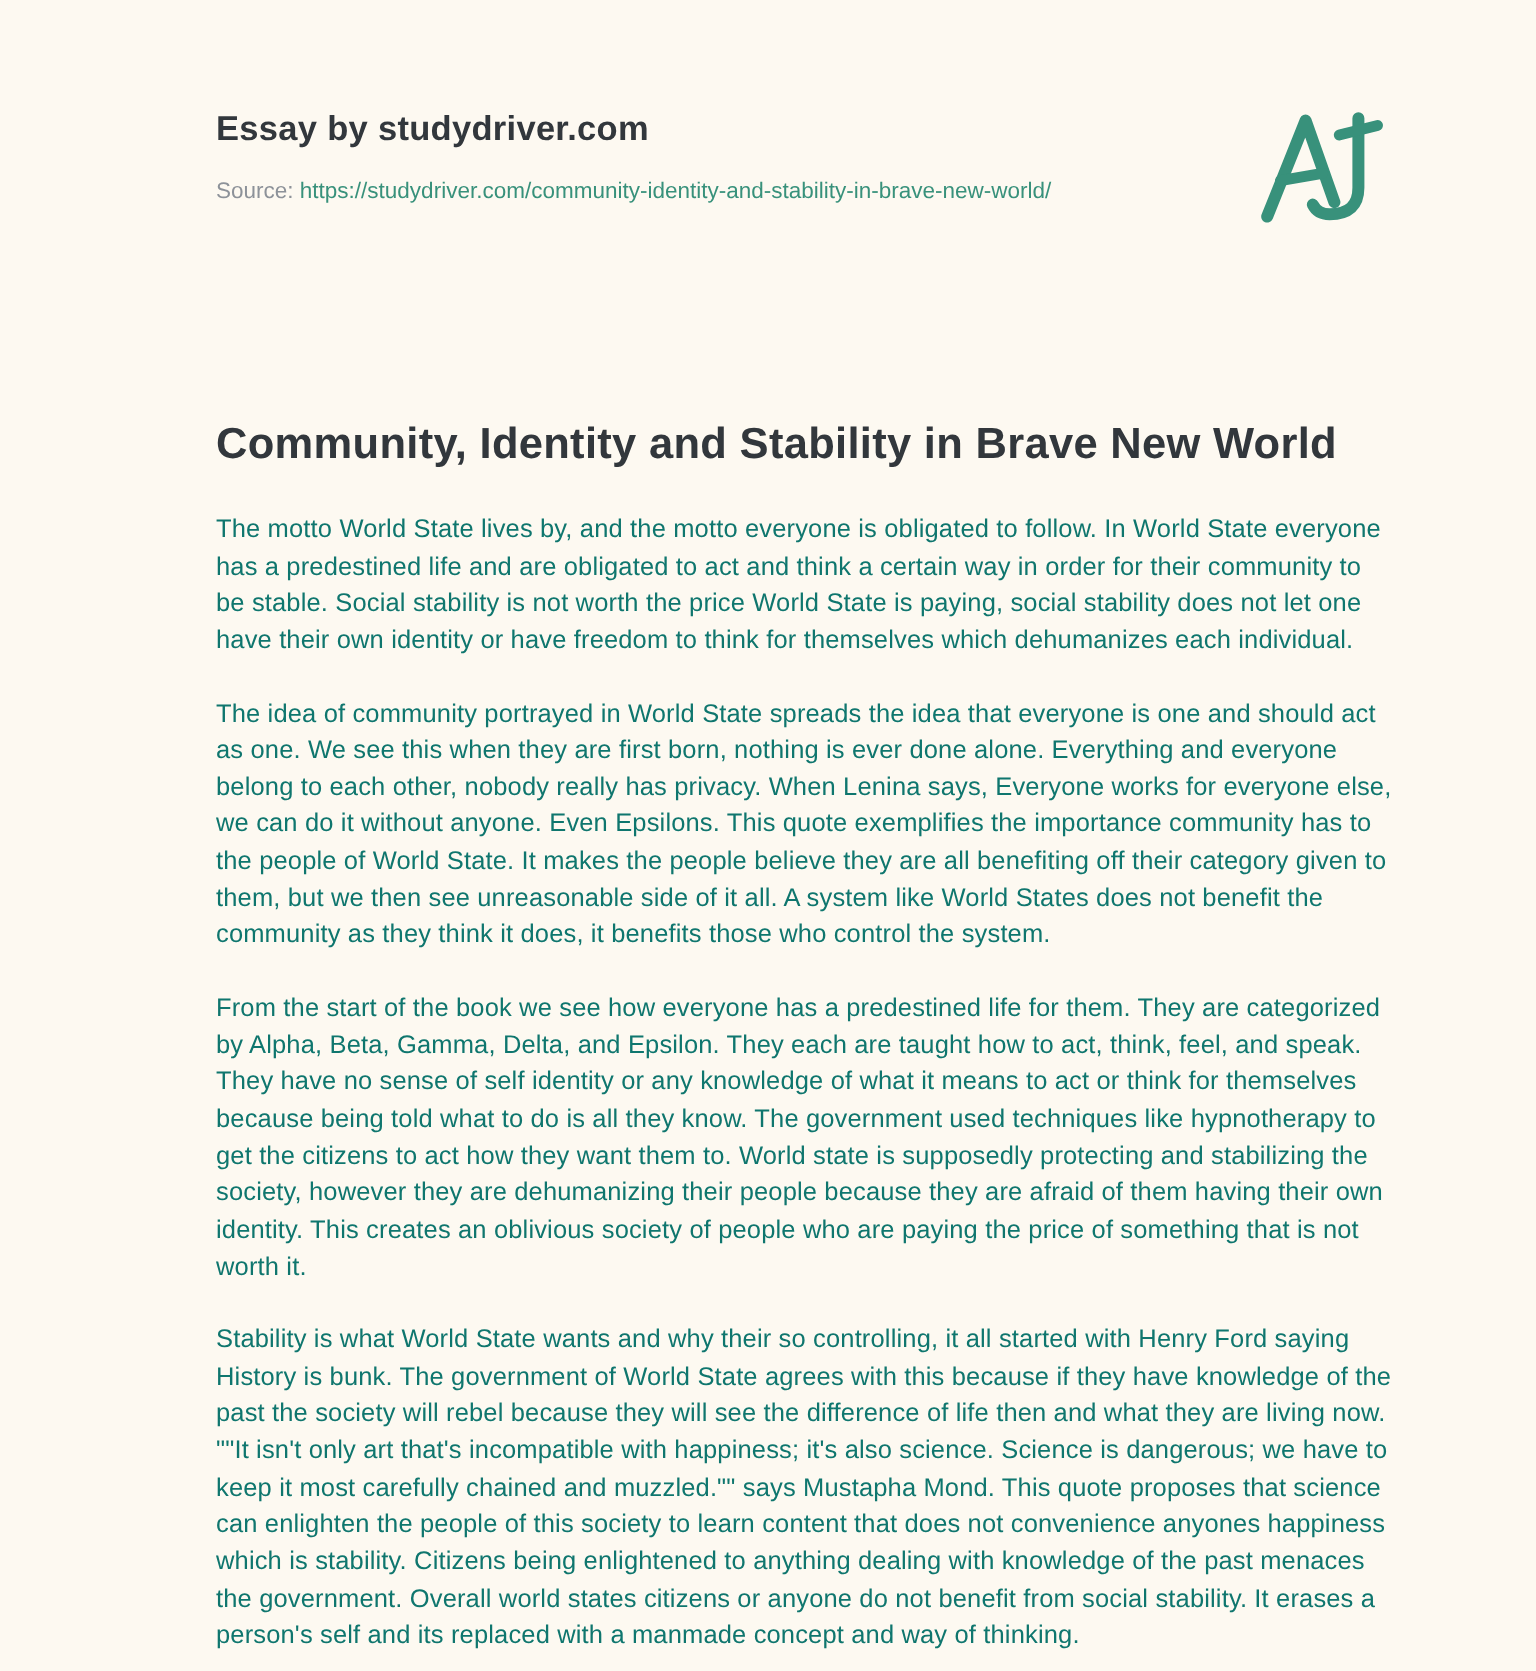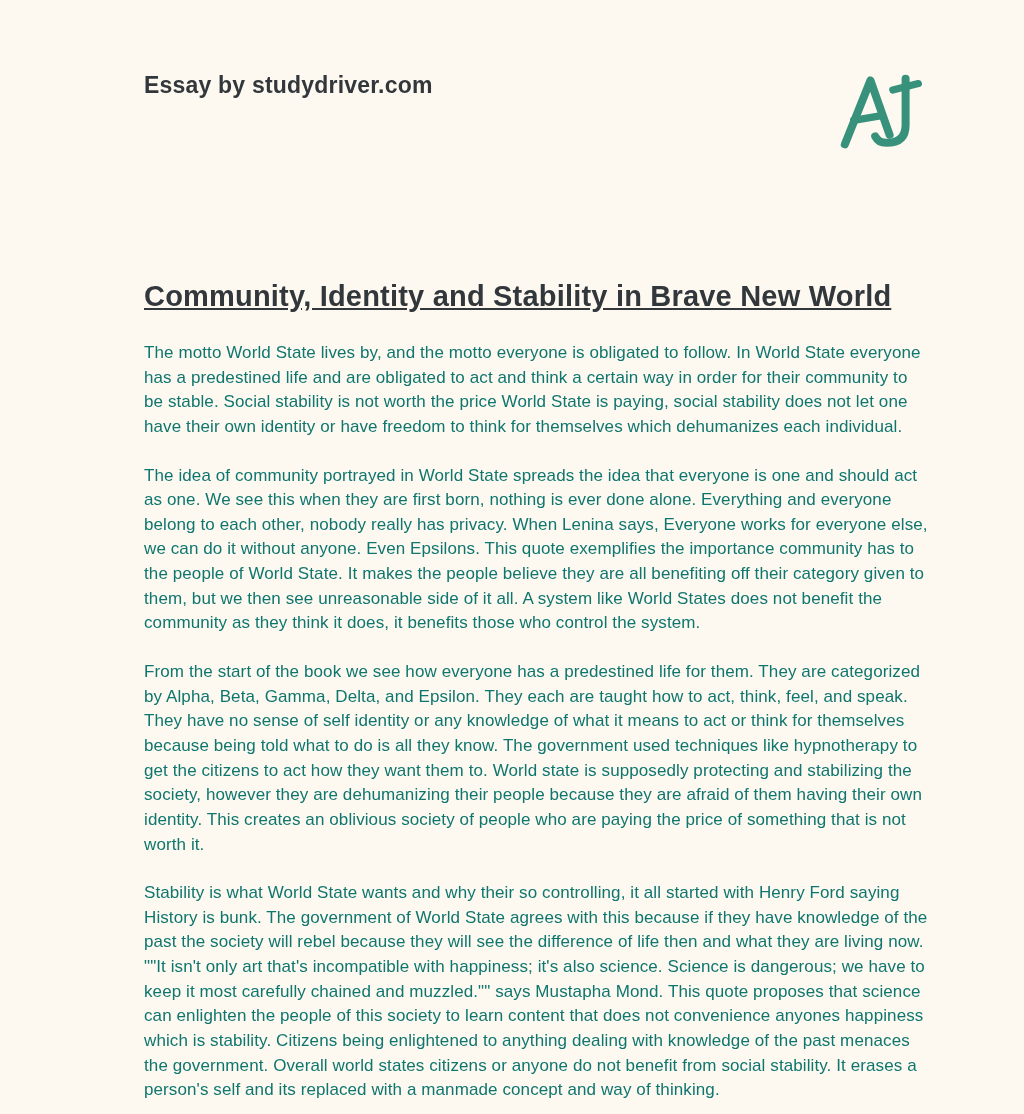--- a/index.html
+++ b/index.html
@@ -54,39 +54,42 @@
   .content {
     padding: 0 96px;
   }
 
   .title {
     font-size: 29px;
     font-weight: 700;
     color: #32373c;
     margin: 118px 0 28px 0;
     letter-spacing: 0.2px;
-    text-decoration: underline;
   }
 
   .para {
     font-size: 17px;
     line-height: 1.45;
     color: #0f766e;
     margin: 0 0 24px 0;
     letter-spacing: 0.1px;
   }
 </style>
 </head>
 <body>
 
 <div class="page">
 
   <div class="header">
     <div class="header-left">
       <h2 class="brand">Essay by studydriver.com</h2>
+      <p class="source-line">
+        <span>Source:</span>
+        <a href="#">https://studydriver.com/community-identity-and-stability-in-brave-new-world/</a>
+      </p>
     </div>
 
     <div class="logo">
       <svg viewBox="0 0 120 120" fill="none" xmlns="http://www.w3.org/2000/svg">
 
         <path d="M16 98 L48 18 L72 86" stroke="#38917b" stroke-width="10" stroke-linecap="round" stroke-linejoin="round" fill="none"></path>
         <path d="M27 68 L62 62" stroke="#38917b" stroke-width="9" stroke-linecap="round" fill="none"></path>
 
         <path d="M92 16 L92 74 Q92 96 68 96 Q58 96 54 88" stroke="#38917b" stroke-width="10" stroke-linecap="round" fill="none"></path>
         <path d="M76 30 L108 22" stroke="#38917b" stroke-width="9" stroke-linecap="round" fill="none"></path>

